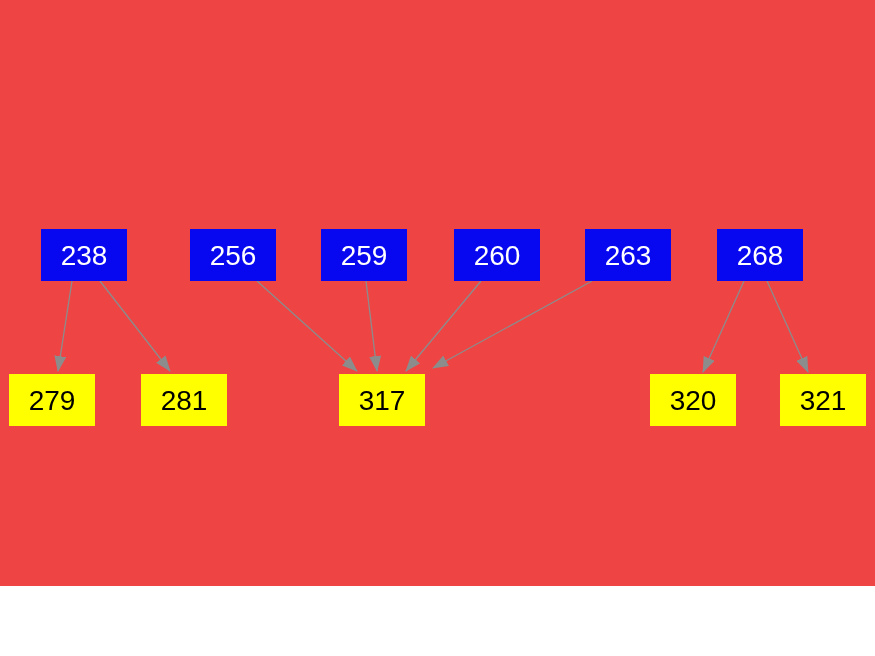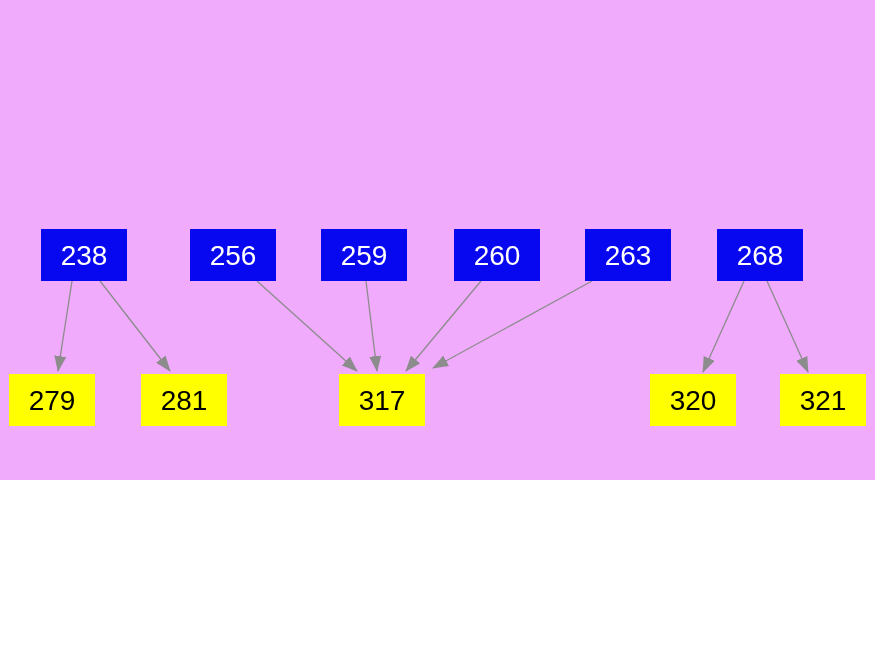--- a/index.html
+++ b/index.html
@@ -3,22 +3,22 @@
 <meta charset="utf-8">
 <style>
   html, body {
     margin: 0;
     padding: 0;
     background: #ffffff;
   }
   .canvas {
     position: relative;
     width: 875px;
-    height: 480px;
-    background: #f0abfc;
+    height: 586px;
+    background: #ef4444;
     overflow: hidden;
     font-family: "Liberation Sans", sans-serif;
   }
   .graph-svg {
     position: absolute;
     left: 0;
     top: 0;
   }
   .node-label {
     font-family: "Liberation Sans", sans-serif;

